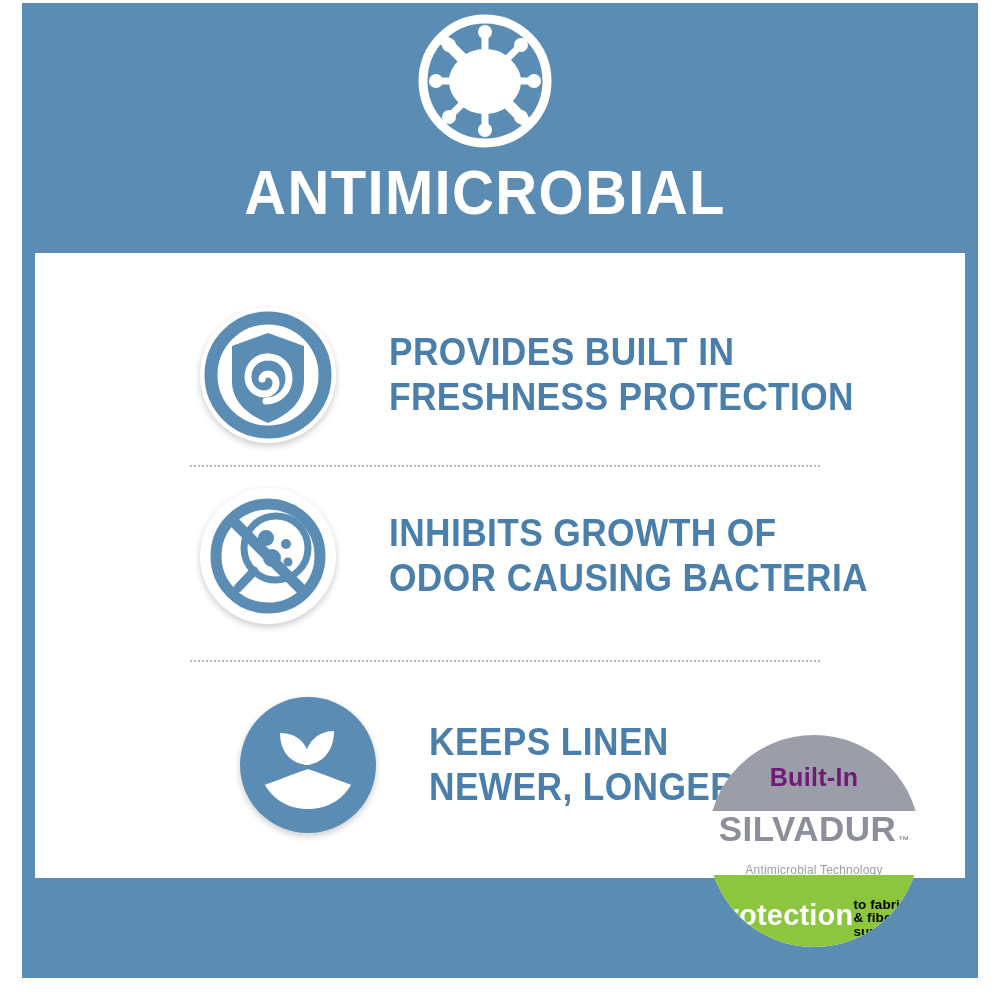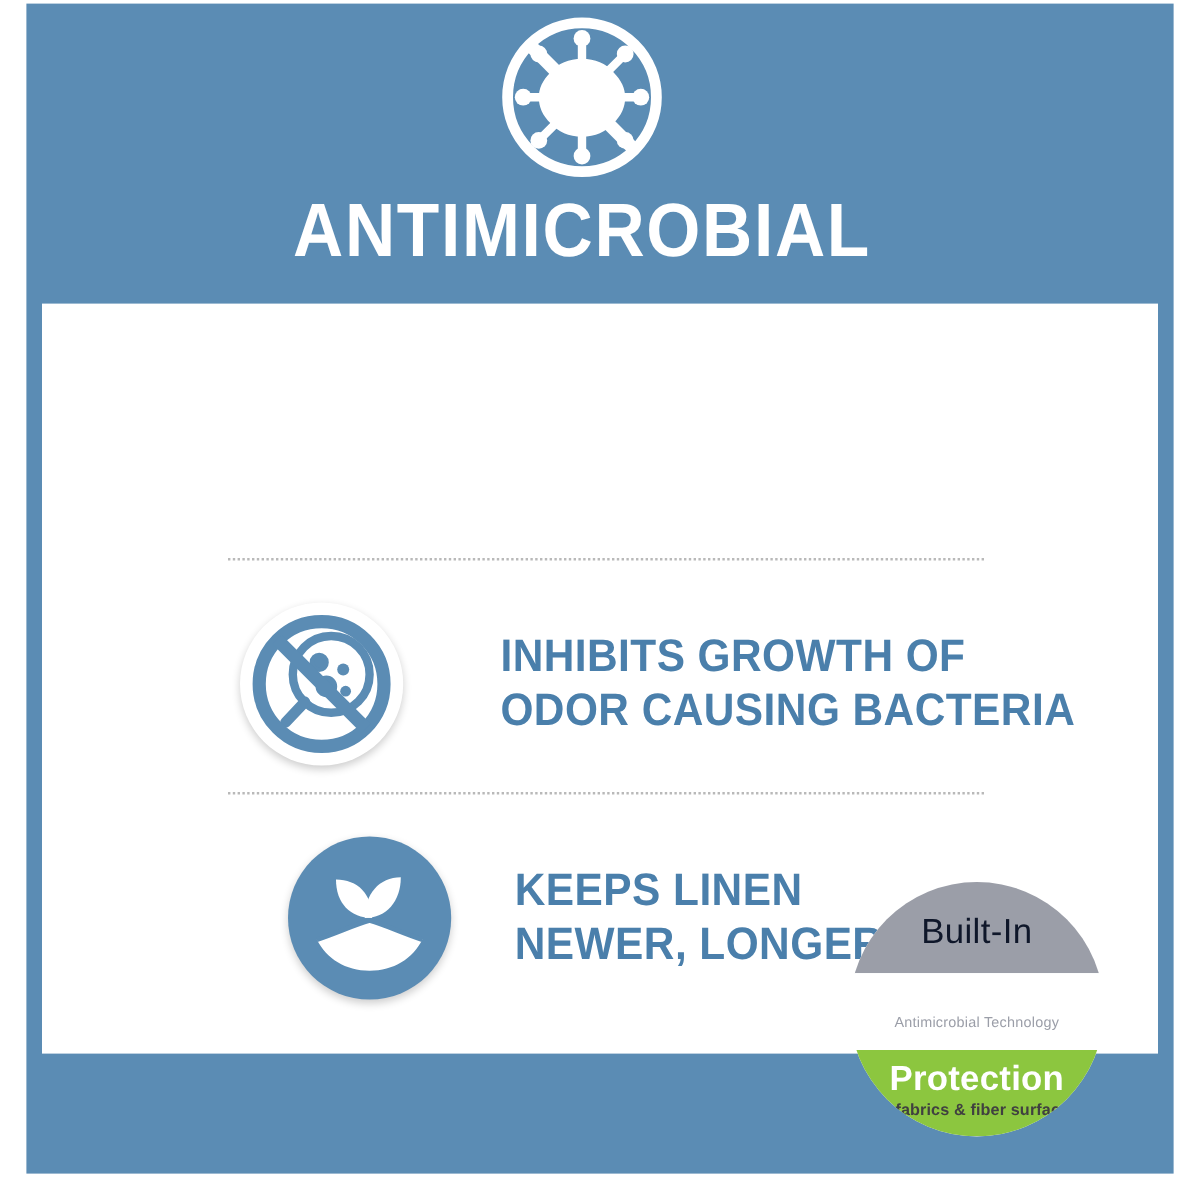--- a/index.html
+++ b/index.html
@@ -74,21 +74,21 @@
   
   .feature-row {
     position: absolute;
     left: 0;
     width: 100%;
     height: 160px;
     display: flex;
     align-items: center;
   }
   .row-1 { top: 42px; }
-  .row-2 { top: 237px; gap: 28px; }
+  .row-2 { top: 223px; }
   .row-3 { top: 432px; margin-left: 40px; }
 
   .feature-icon {
     position: relative;
     margin-left: 165px;
     width: 136px;
     height: 136px;
     flex: 0 0 136px;
     border-radius: 50%;
     background: #ffffff;
@@ -141,23 +141,23 @@
     position: absolute;
     left: 0; top: 0;
     width: 100%;
     height: 36%;
     background: #9b9ea8;
     display: flex;
     align-items: center;
     justify-content: center;
   }
   .badge-top span {
-    color: #0f172a;
-    font-size: 29px;
-    font-weight: normal;
+    color: #701a75;
+    font-size: 25px;
+    font-weight: bold;
     letter-spacing: 0.3px;
     padding-top: 8px;
   }
   .badge-mid {
     position: absolute;
     left: 0; top: 36%;
     width: 100%;
     height: 30%;
     background: #ffffff;
     display: flex;
@@ -187,35 +187,34 @@
     margin-top: 18px;
     line-height: 1;
   }
   .badge-bot {
     position: absolute;
     left: 0; top: 66%;
     width: 100%;
     height: 34%;
     background: #8cc63f;
     display: flex;
-    flex-direction: column;
     align-items: center;
     justify-content: flex-start;
     padding-top: 10px;
     box-sizing: border-box;
   }
   .badge-protection {
     color: #ffffff;
     font-size: 29px;
     font-weight: bold;
     line-height: 1;
     letter-spacing: 0.2px;
   }
   .badge-sub {
-    color: #404040;
+    color: #000000;
     font-size: 13.5px;
     font-weight: bold;
     line-height: 1;
     margin-top: 4px;
     letter-spacing: 0.1px;
   }
 </style>
 </head>
 <body>
 
@@ -259,20 +258,33 @@
         <line x1="27" y1="27" x2="113" y2="113" stroke="#ffffff" stroke-width="11" stroke-linecap="butt"></line>
         <line x1="27" y1="27" x2="113" y2="113" stroke="#5b8cb4" stroke-width="3" stroke-linecap="butt" opacity="0"></line>
       </svg>
     </div>
 
     <div class="poster-title">ANTIMICROBIAL</div>
   </div>
 
   <div class="card">
 
+    <div class="feature-row row-1">
+      <div class="feature-icon">
+        <svg viewBox="0 0 136 136" width="136" height="136" aria-hidden="true">
+          <circle cx="68" cy="68" r="57" fill="none" stroke="#5b8cb4" stroke-width="13"></circle>
+          <path d="M68 26 L104 39 L104 74 C104 96 86 109 68 116 C50 109 32 96 32 74 L32 39 Z" fill="#5b8cb4"></path>
+          <path d="M68 50 c-12 0 -20 9 -20 20 c0 10 8 17 16 17 c7 0 12 -5 12 -11 c0 -5 -4 -9 -8 -9
+                   c-4 0 -6 3 -6 5" fill="none" stroke="#ffffff" stroke-width="7" stroke-linecap="round"></path>
+          <path d="M68 50 c12 0 21 9 21 21 c0 13 -10 23 -23 23" fill="none" stroke="#ffffff" stroke-width="7" stroke-linecap="round"></path>
+        </svg>
+      </div>
+      <div class="feature-text">PROVIDES BUILT IN
+FRESHNESS PROTECTION</div>
+    </div>
 
     <div class="divider divider-1"></div>
 
     <div class="feature-row row-2">
       <div class="feature-icon">
         <svg viewBox="0 0 136 136" width="136" height="136" aria-hidden="true">
 
           <circle cx="76" cy="60" r="32" fill="none" stroke="#5b8cb4" stroke-width="7"></circle>
 
           <g fill="#5b8cb4">
@@ -320,20 +332,21 @@
 NEWER, LONGER</div>
     </div>
 
   </div>
 
   <div class="badge">
     <div class="badge-top">
       <span>Built-In</span>
     </div>
     <div class="badge-mid">
+      <div class="badge-brand"><span>SILVADUR</span><span class="tm">™</span></div>
       <div class="badge-tagline">Antimicrobial Technology</div>
     </div>
     <div class="badge-bot">
       <div class="badge-protection">Protection</div>
       <div class="badge-sub">to fabrics &amp; fiber surfaces</div>
     </div>
   </div>
 
 </div>
 

